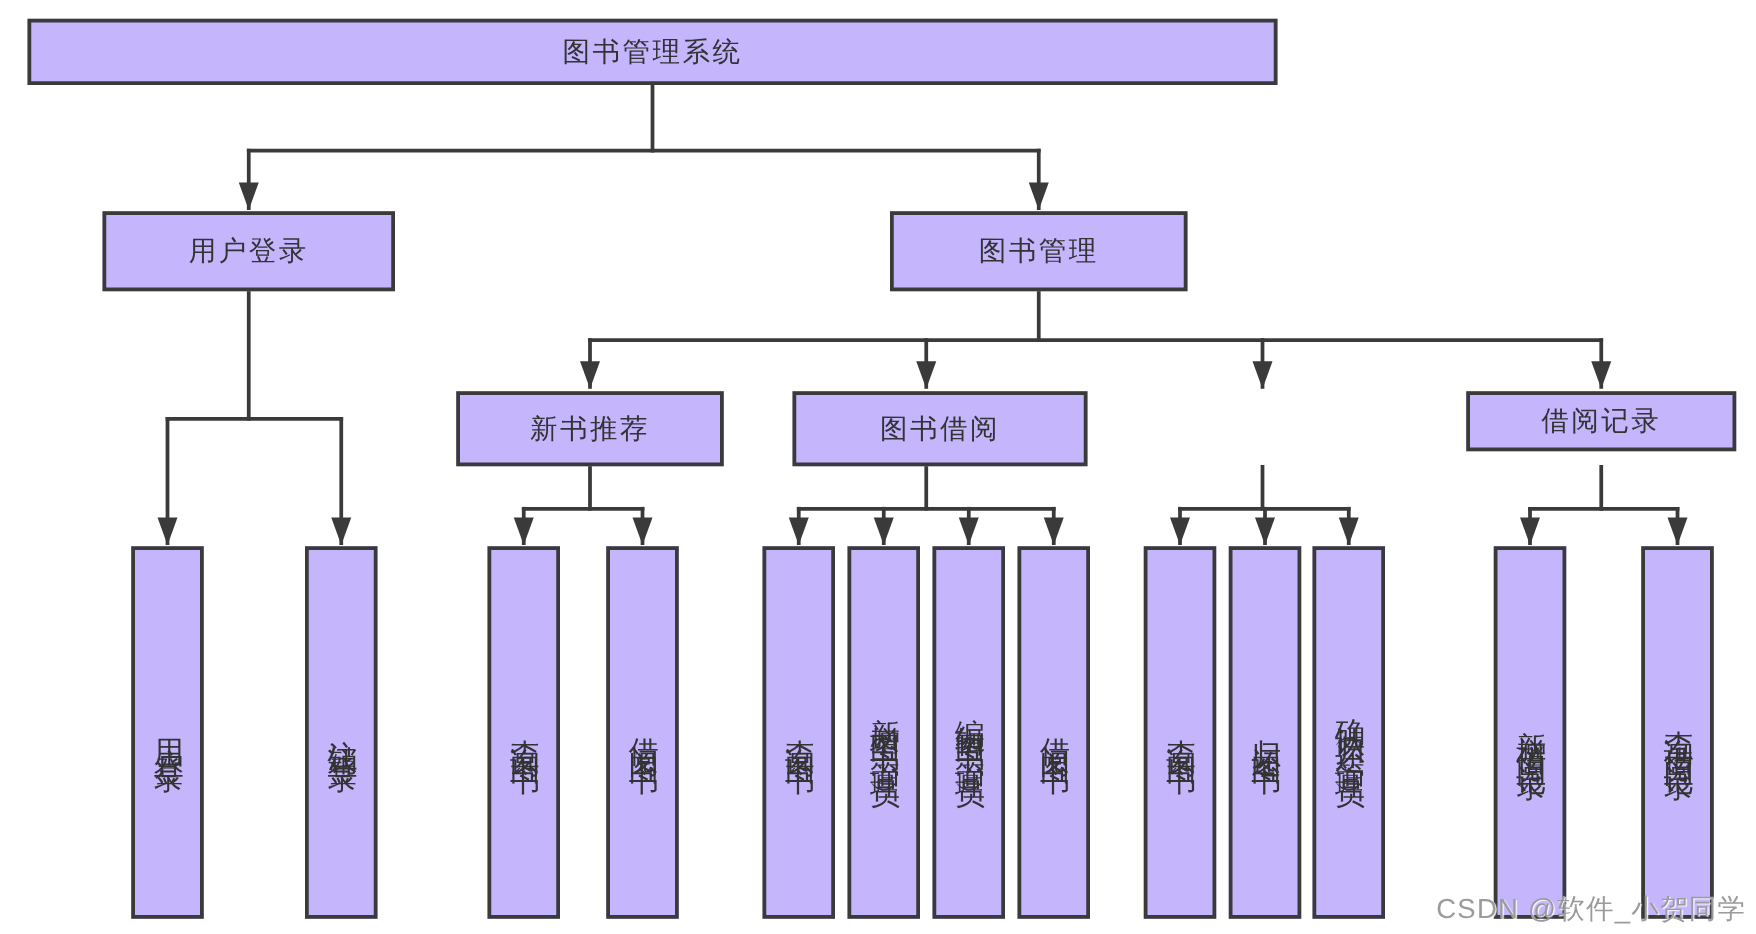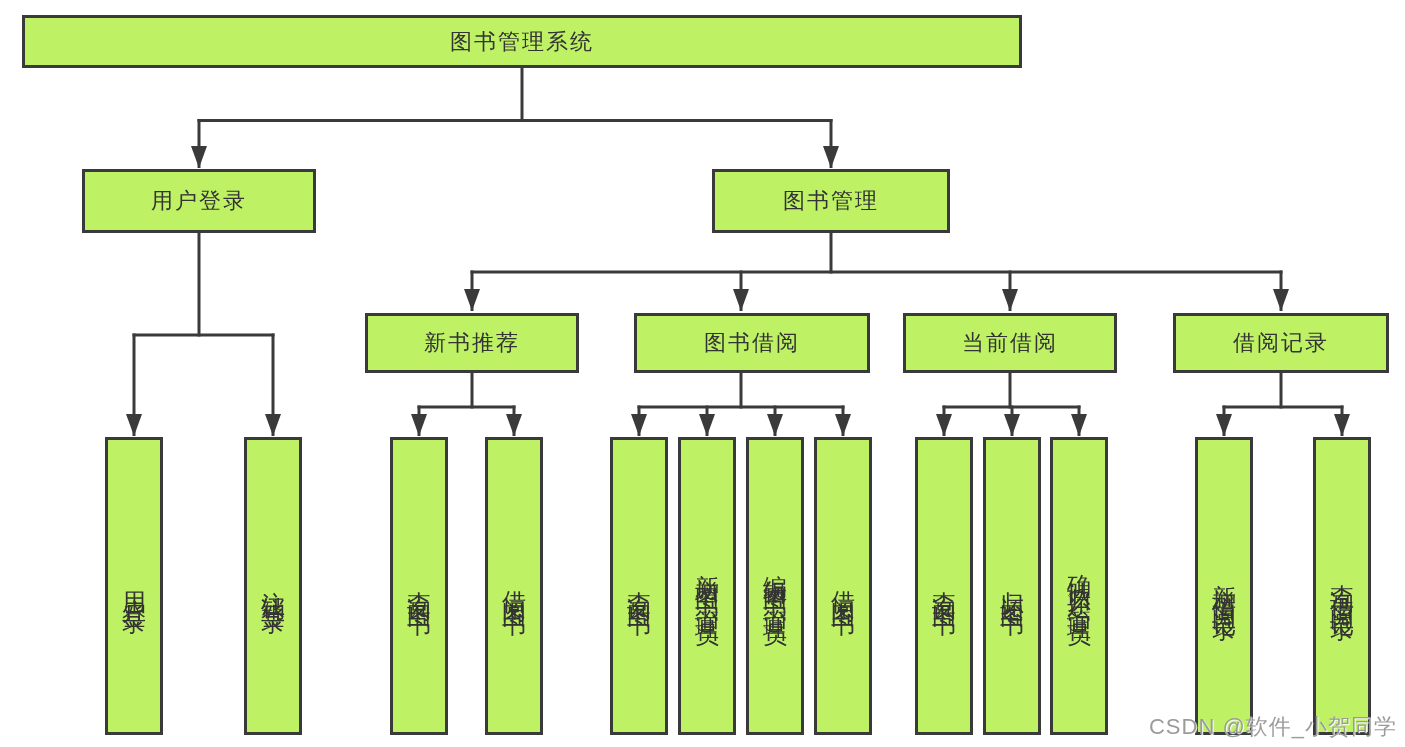--- a/index.html
+++ b/index.html
@@ -16,21 +16,21 @@
     font-family: "Liberation Sans", sans-serif;
     overflow: hidden;
   }
   .wires { position: absolute; left: 0; top: 0; }
   .wires line { stroke: var(--line); stroke-width: 3; }
   .ahp { fill: var(--line); }
   .box {
     position: absolute;
     box-sizing: border-box;
     border: 3px solid var(--line);
-    background: #bef264;
+    background: #c4b5fd;
     display: flex;
     align-items: center;
     justify-content: center;
     color: var(--text);
   }
   .hbox { font-size: 22px; letter-spacing: 2px; }
   .vbox {
     writing-mode: vertical-rl;
     text-orientation: mixed;
     font-size: 24px;
@@ -116,22 +116,21 @@
     </g>
   </svg>
 
   <div class="box hbox" style="left:22px; top:15px; width:1000px; height:53px;">图书管理系统</div>
 
   <div class="box hbox" style="left:82px; top:169px; width:234px; height:64px;">用户登录</div>
   <div class="box hbox" style="left:365px; top:313px; width:214px; height:60px;">新书推荐</div>
 
   <div class="box hbox" style="left:712px; top:169px; width:238px; height:64px;">图书管理</div>
   <div class="box hbox" style="left:634px; top:313px; width:236px; height:60px;">图书借阅</div>
-  <div class="box hbox" style="left:903px; top:313px; width:214px; height:60px;">当前借阅</div>
-  <div class="box hbox" style="left:1173px; top:313px; width:216px; height:60px;">借阅记录</div>
+  <div class="box hbox" style="left:1173px; top:313px; width:216px; height:48px;">借阅记录</div>
 
   <div class="box vbox" style="left:105px; top:437px; width:58px; height:298px;">用户登录</div>
   <div class="box vbox" style="left:244px; top:437px; width:58px; height:298px;">注销登录</div>
 
   <div class="box vbox" style="left:390px; top:437px; width:58px; height:298px;">查询图书</div>
   <div class="box vbox" style="left:485px; top:437px; width:58px; height:298px;">借阅图书</div>
 
   <div class="box vbox" style="left:610px; top:437px; width:58px; height:298px;">查询图书</div>
   <div class="box vbox" style="left:678px; top:437px; width:58px; height:298px;">新增图书（管理员）</div>
   <div class="box vbox" style="left:746px; top:437px; width:58px; height:298px;">编辑图书（管理员）</div>

